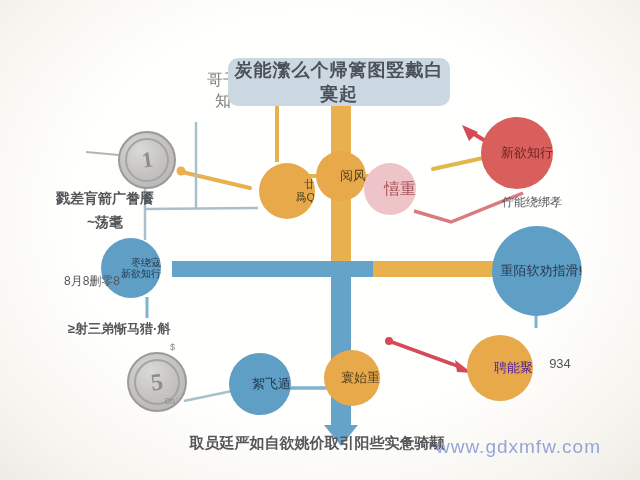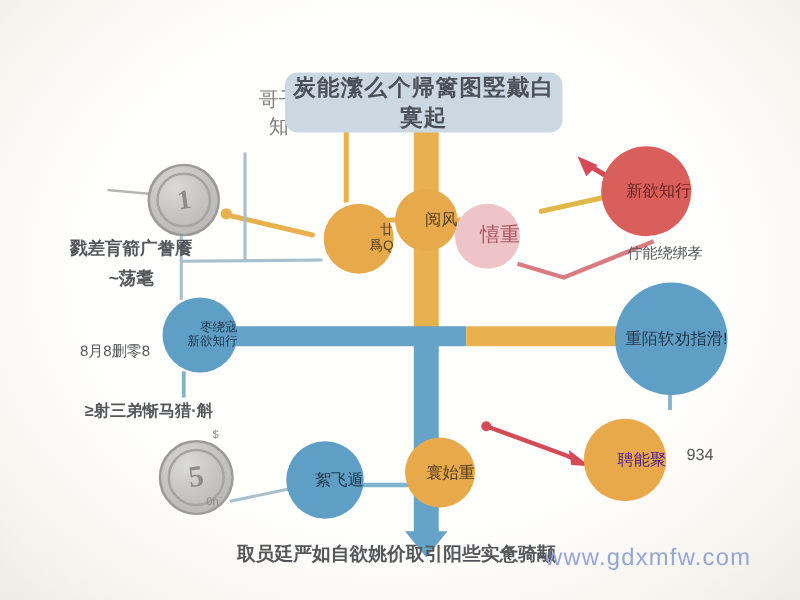--- a/index.html
+++ b/index.html
@@ -99,21 +99,21 @@
   </div>
   <div class="node n-yellow" style="left:316px;top:151px;width:50px;height:50px;font-size:13px;">
     <span>阅风</span>
   </div>
   <div class="node n-pink" style="left:364px;top:163px;width:52px;height:52px;font-size:16px;">
     <span>憘重</span>
   </div>
   <div class="node n-red" style="left:481px;top:117px;width:72px;height:72px;font-size:13px;">
     <span>新欲知行</span>
   </div>
-  <div class="node n-blue" style="left:130px;top:238px;width:60px;height:60px;font-size:10px;">
+  <div class="node n-blue" style="left:101px;top:238px;width:60px;height:60px;font-size:10px;">
     <span>枣绕寇</span>
     <span>新欲知行</span>
   </div>
   <div class="node n-blue" style="left:492px;top:226px;width:90px;height:90px;font-size:13px;">
     <span>重陌软劝指滑!</span>
   </div>
   <div class="node n-blue" style="left:229px;top:353px;width:62px;height:62px;font-size:13px;">
     <span>絮飞遁</span>
   </div>
   <div class="node n-yellow" style="left:324px;top:350px;width:56px;height:56px;font-size:13px;">

